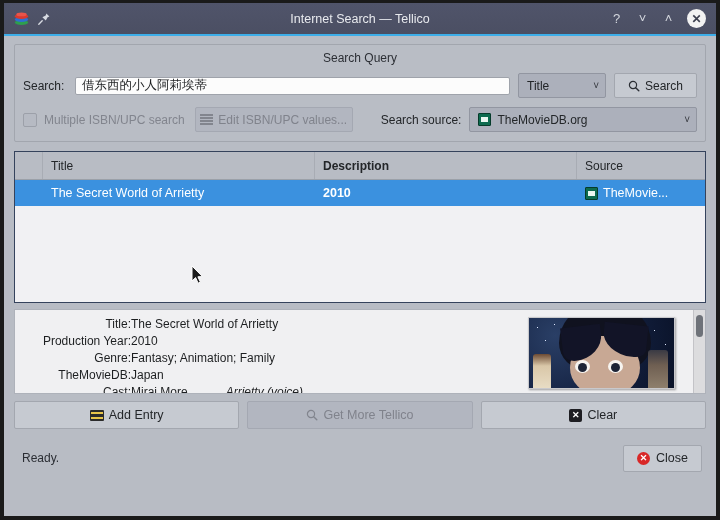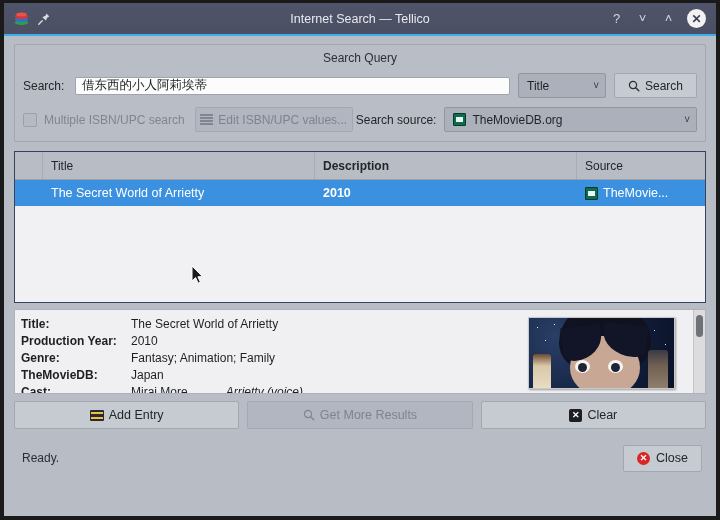--- a/index.html
+++ b/index.html
@@ -228,21 +228,21 @@
     position: relative;
     overflow: hidden;
     display: flex;
   }
   .detail-fields {
     flex: 1;
     padding: 5px 0 0 6px;
     box-sizing: border-box;
   }
   .drow { display: flex; height: 17px; align-items: center; font-size: 12px; color: #1d1f21; }
-  .dkey { width: 110px; font-weight: bold; white-space: nowrap; }
+  .dkey { width: 110px; font-weight: normal; white-space: nowrap; text-align: right; }
   .dval { white-space: nowrap; }
   .dval2 { margin-left: 38px; font-style: italic; }
 
   .poster {
     width: 145px;
     height: 70px;
     margin: 7px 18px 0 0;
     border: 1px solid #c9c9cc;
     background: #0c1730;
     position: relative;
@@ -456,21 +456,21 @@
         </div>
         <div class="btn disabled" style="margin-left:10px;width:158px">
           <span class="hamburger">
               <span></span>
               <span></span>
               <span></span>
               <span></span>
             </span>
           <span>Edit ISBN/UPC values...</span>
         </div>
-        <div class="lbl" style="margin-left:3px">Search source:</div>
+        <div class="lbl" style="margin-left:28px">Search source:</div>
         <div class="combo" style="flex:1;margin-left:8px">
           <span class="tmdb-icon">
               <i></i>
             </span>
           <span>TheMovieDB.org</span>
           <span class="caret">˅</span>
         </div>
       </div>
     </div>
 
@@ -549,21 +549,21 @@
     <div class="actions">
       <div class="btn">
         <span class="film"></span>
         <span>Add Entry</span>
       </div>
       <div class="btn disabled">
         <svg class="mag" viewBox="0 0 12 12">
           <circle cx="5" cy="5" r="3.6" fill="none" stroke="#82858e" stroke-width="1.2"></circle>
           <path d="M7.7 7.7 L10.8 10.8" stroke="#82858e" stroke-width="1.4" stroke-linecap="round"></path>
         </svg>
-        <span>Get More Results</span>
+        <span>Get More Tellico</span>
       </div>
       <div class="btn">
         <span class="clearx">✕</span>
         <span>Clear</span>
       </div>
     </div>
 
     <div class="statusbar">
       <div class="status-text">Ready.</div>
       <div class="close-btn">

